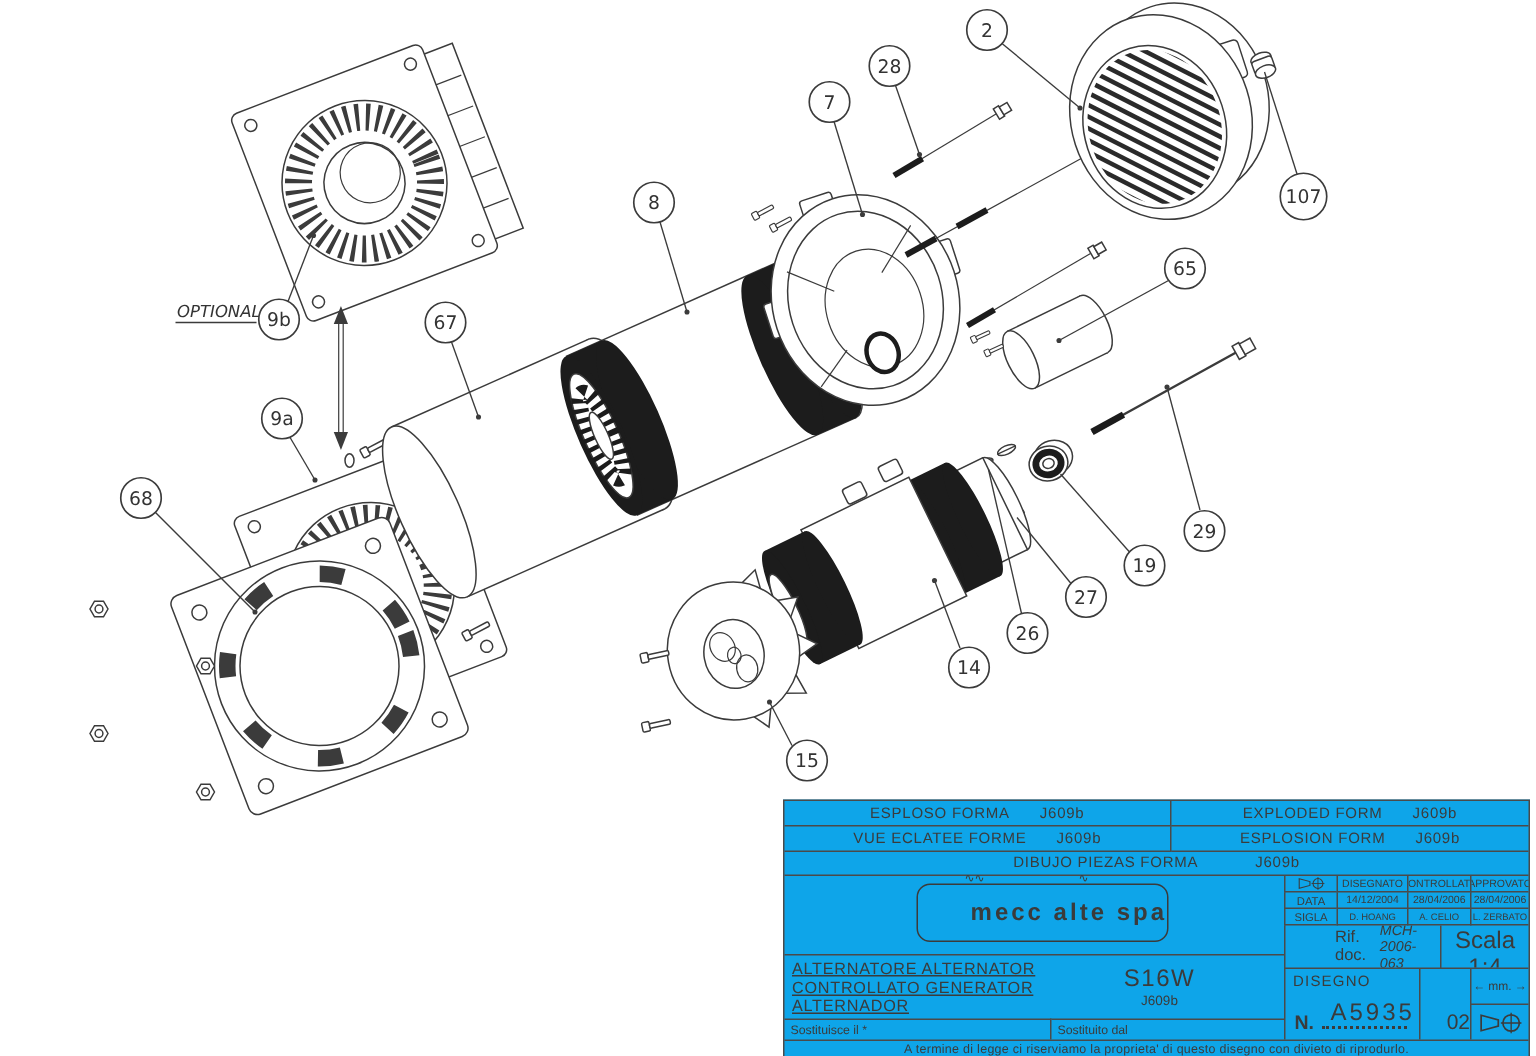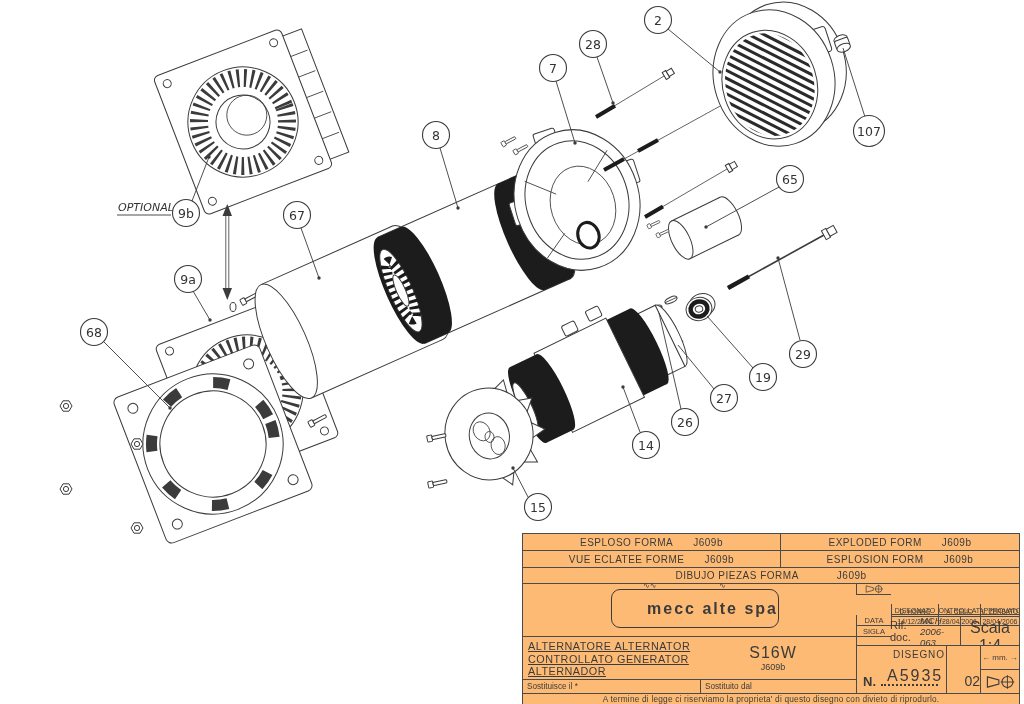--- a/index.html
+++ b/index.html
@@ -9,35 +9,35 @@
   .ln{fill:none;stroke:#3b3b3b;stroke-width:1;}
   .thin{fill:none;stroke:#3b3b3b;stroke-width:.8;}
   .fw{fill:#fff;stroke:#3b3b3b;stroke-width:1;}
   .dk{fill:#1c1c1c;stroke:none;}
   .leader{fill:none;stroke:#3b3b3b;stroke-width:.9;}
   .balloon circle{fill:#fff;stroke:#3b3b3b;stroke-width:1.1;}
   .balloon text{font-size:12.5px;fill:#333;}
   .dot{fill:#3b3b3b;}
   
   .tb{position:absolute;left:522px;top:533px;width:496px;height:170px;
-      border:1.4px solid #4a4a4a;font-size:10px;background:#fdba74;}
+      border:1.4px solid #4a4a4a;font-size:10px;background:#0ea5e9;}
   .tb .cell{position:absolute;box-sizing:border-box;overflow:hidden;}
   .bB{border-bottom:1px solid #4a4a4a;} .bL{border-left:1px solid #4a4a4a;}
   .bT{border-top:1px solid #4a4a4a;} .bR{border-right:1px solid #4a4a4a;}
   .formrow{display:flex;justify-content:center;align-items:center;gap:20px;font-size:10px;letter-spacing:.5px;}
   .logo-box{position:absolute;left:88px;top:55px;width:166px;height:37px;border:1.8px solid #3b3b3b;
             border-radius:9px;display:flex;align-items:center;justify-content:flex-end;}
   .logo-text{font-size:16px;font-weight:bold;letter-spacing:2px;color:#3b3b3b;}
   .squig{position:absolute;top:47px;font-size:8px;color:#3b3b3b;}
   .company{position:absolute;left:0;top:91px;width:333px;display:flex;justify-content:center;gap:14px;
            font-size:8.2px;letter-spacing:.3px;}
   .prodname{position:absolute;left:5px;top:106px;font-size:10.8px;line-height:12.5px;letter-spacing:.5px;text-decoration:underline;}
   .model{position:absolute;left:200px;top:110px;width:100px;text-align:center;font-size:16px;letter-spacing:1px;}
   .modelform{position:absolute;left:200px;top:128px;width:100px;text-align:center;font-size:9px;}
-  .small7{font-size:7px;display:flex;align-items:flex-end;justify-content:center;margin-top:20px;}
+  .small7{font-size:7px;display:flex;align-items:center;justify-content:center;}
   .small65{font-size:6.3px;display:flex;align-items:center;justify-content:center;}
   .dotted-line{position:absolute;left:24px;right:8px;bottom:7px;border-bottom:2.2px dotted #3b3b3b;}
 </style>
 </head>
 <body>
 
 <div id="page">
 
 <svg width="1024" height="704" viewBox="0 0 1024 704">
   <defs>
@@ -469,21 +469,21 @@
   <div class="cell bL bB" style="left:333px;top:83px;width:104px;height:29px;display:flex;align-items:center;padding-left:4px;gap:5px;">
     <span style="font-size:11px;margin-left:29px;">Rif. doc.</span>
     <span style="font-size:9.5px;font-style:italic;">MCH-2006-063</span>
   </div>
   <div class="cell bL bB" style="left:437px;top:83px;width:59px;height:29px;text-align:center;font-size:16px;padding-top:2px;">
     <div>Scala</div>
     <div>1:4</div>
   </div>
 
   <div class="cell bL" style="left:333px;top:112px;width:90px;height:47px;">
-    <div style="padding:3px 0 0 5px;font-size:10px;letter-spacing:.8px;margin-left:31px;">DISEGNO</div>
+    <div style="padding:3px 0 0 5px;font-size:10px;letter-spacing:.8px;">DISEGNO</div>
     <span style="position:absolute;left:6px;bottom:4px;font-size:13px;font-weight:bold;">N.</span>
     <span style="position:absolute;left:30px;bottom:8px;font-size:16px;letter-spacing:2px;">A5935</span>
     <div class="dotted-line"></div>
   </div>
   <div class="cell bL" style="left:423px;top:112px;width:34px;height:47px;">
     <div style="padding:3px 0 0 4px;font-size:14px;margin-left:36px;">REV.</div>
     <div style="text-align:right;font-size:14px;margin-top:8px;">02</div>
   </div>
   <div class="cell bL bB" style="left:457px;top:112px;width:39px;height:24px;display:flex;align-items:center;justify-content:center;gap:2px;font-size:8px;">
     <span>←</span>

